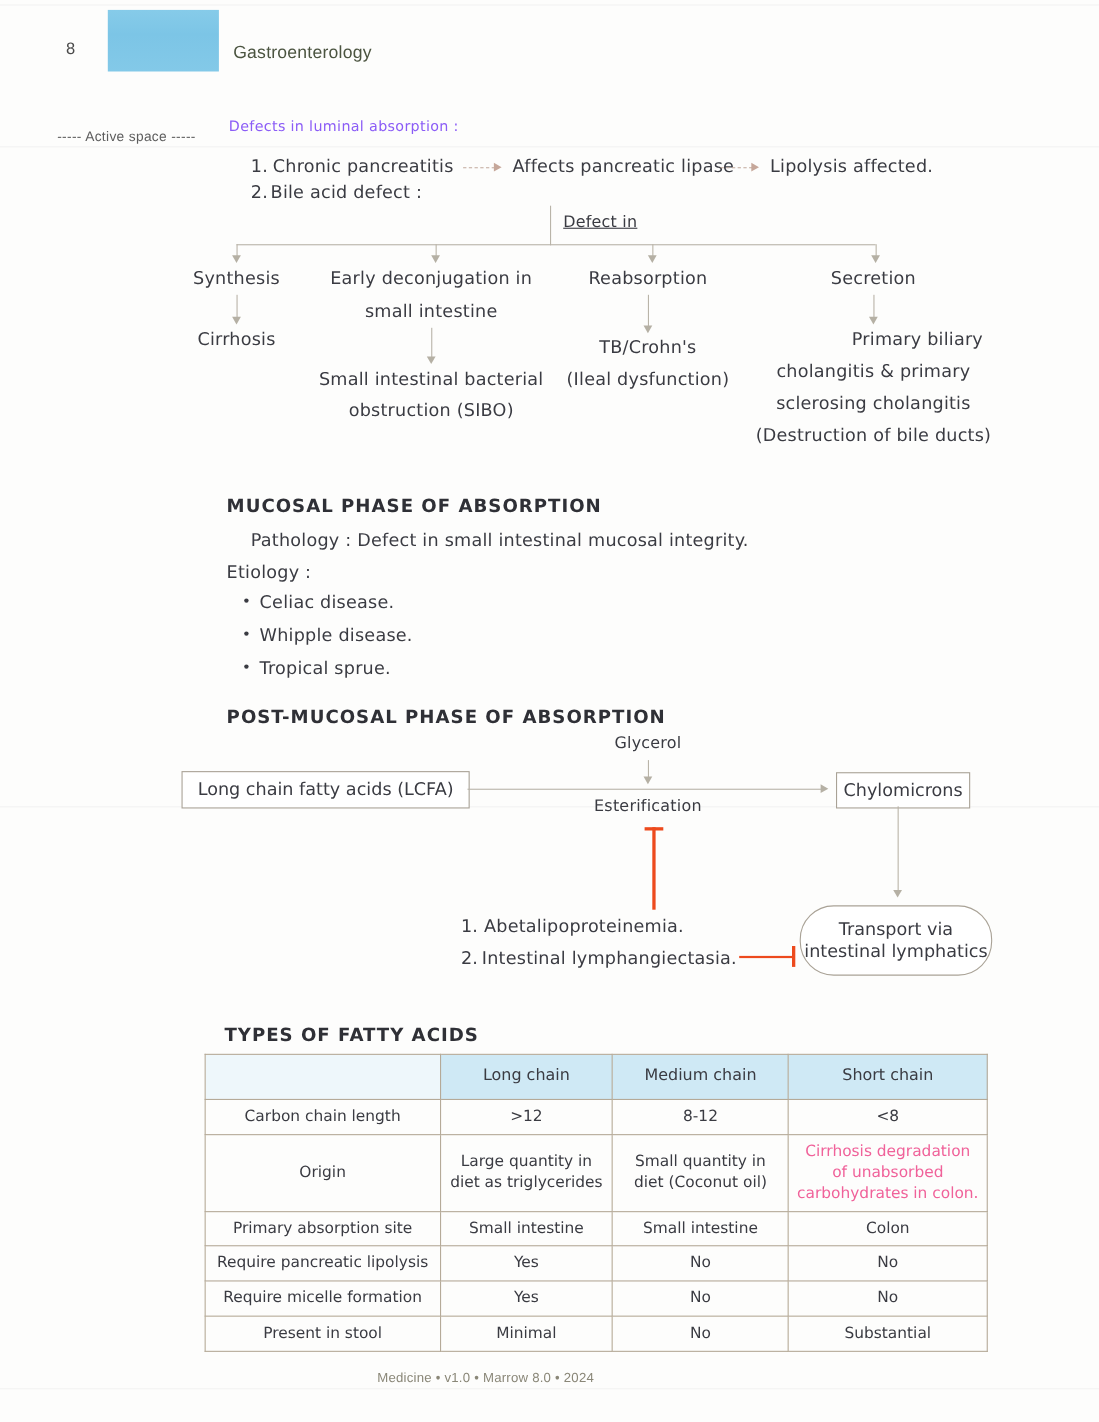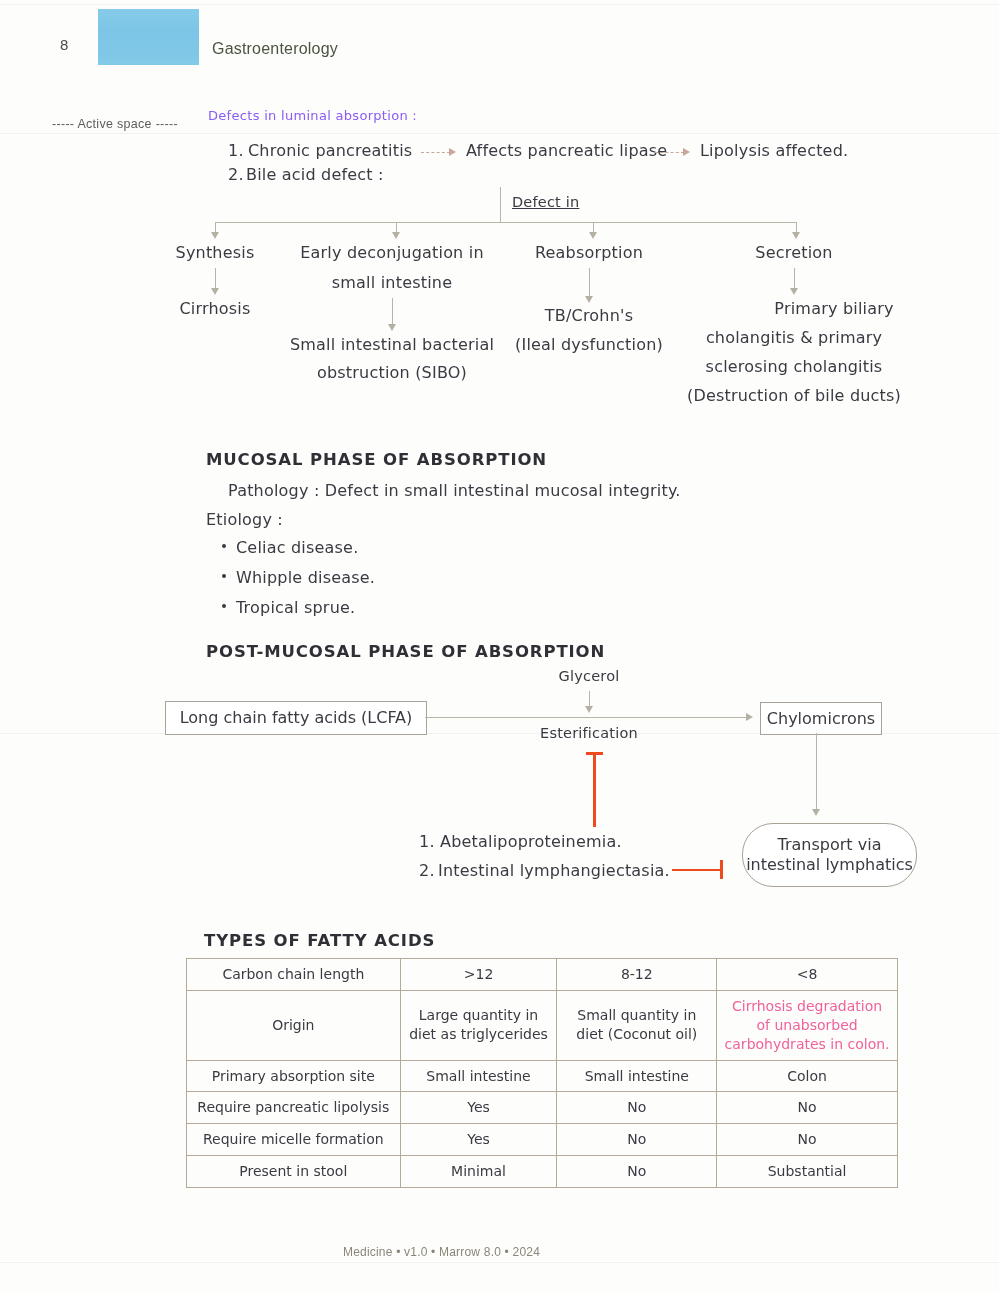--- a/index.html
+++ b/index.html
@@ -158,21 +158,21 @@
   <div class="hw sm hw-c" style="left:589px;top:668px;transform:translateX(-50%);">Glycerol</div>
   <div class="ln-v" style="left:589px;top:691px;height:17px;"></div>
   <div class="arrow-d" style="left:585px;top:706px;"></div>
   <div class="hw sm hw-c" style="left:589px;top:725px;transform:translateX(-50%);">Esterification</div>
 
   <div class="bx" style="left:760px;top:702px;width:120px;height:31px;font-size:16px;">Chylomicrons</div>
 
   <div class="ln-v" style="left:816px;top:733px;height:78px;"></div>
   <div class="arrow-d" style="left:812px;top:809px;"></div>
 
-  <div class="bx" style="left:742px;top:823px;width:173px;height:62px;flex-direction:column;font-size:16px;border-radius:31px;">
+  <div class="bx" style="left:727px;top:823px;width:173px;height:62px;flex-direction:column;font-size:16px;border-radius:31px;">
     <span>Transport via</span>
     <span>intestinal lymphatics</span>
   </div>
 
   <div class="red-cap" style="left:586px;top:752px;width:17px;height:2.5px;"></div>
   <div class="red-v" style="left:593px;top:752px;height:75px;"></div>
 
   <div class="red-h" style="left:672px;top:869px;width:50px;"></div>
   <div class="red-cap" style="left:720px;top:860px;width:2.5px;height:19px;"></div>
 
@@ -184,20 +184,26 @@
   <div class="hw h2" style="left:204px;top:931px;">TYPES OF FATTY ACIDS</div>
 
   <table class="tbl">
     <colgroup>
       <col style="width:214px">
         <col style="width:157px">
         <col style="width:160px">
         <col style="width:181px">
     </colgroup>
     <tbody>
+      <tr class="thead">
+        <td class="blank"></td>
+        <td>Long chain</td>
+        <td>Medium chain</td>
+        <td>Short chain</td>
+      </tr>
 
       <tr>
         <td class="lab">Carbon chain length</td>
         <td>&gt;12</td>
         <td>8-12</td>
         <td>&lt;8</td>
       </tr>
 
       <tr>
         <td class="lab">Origin</td>

